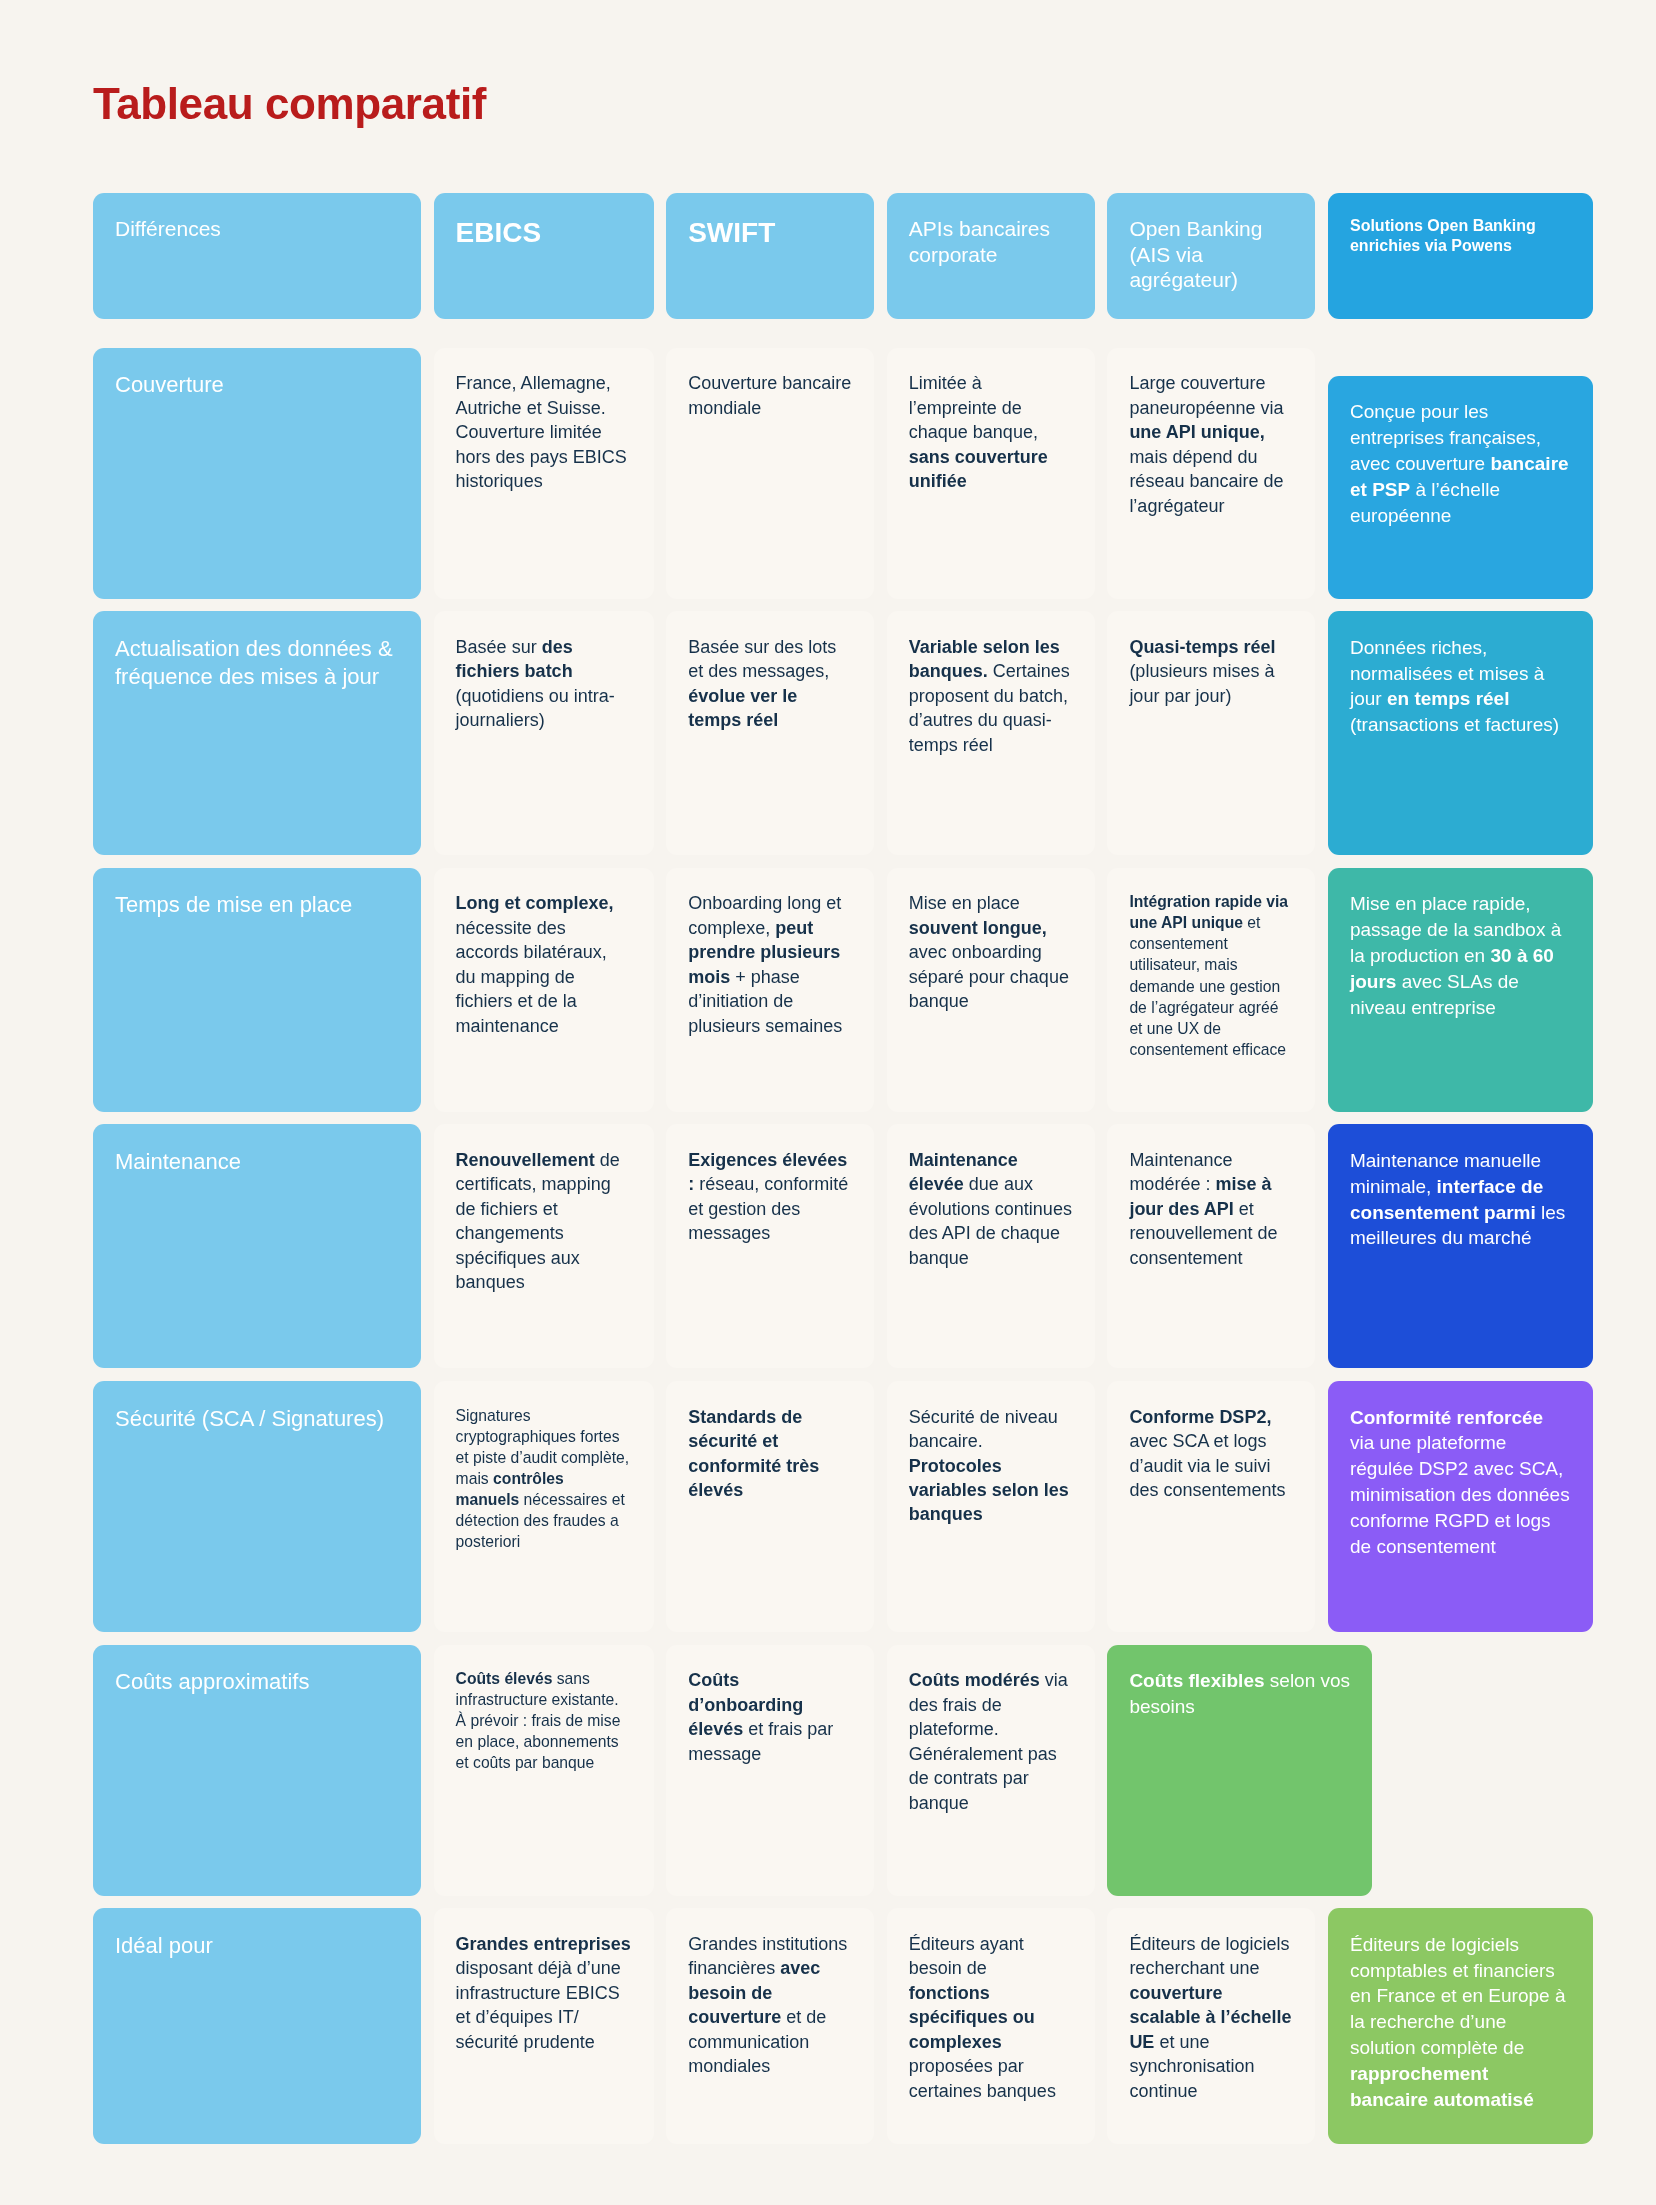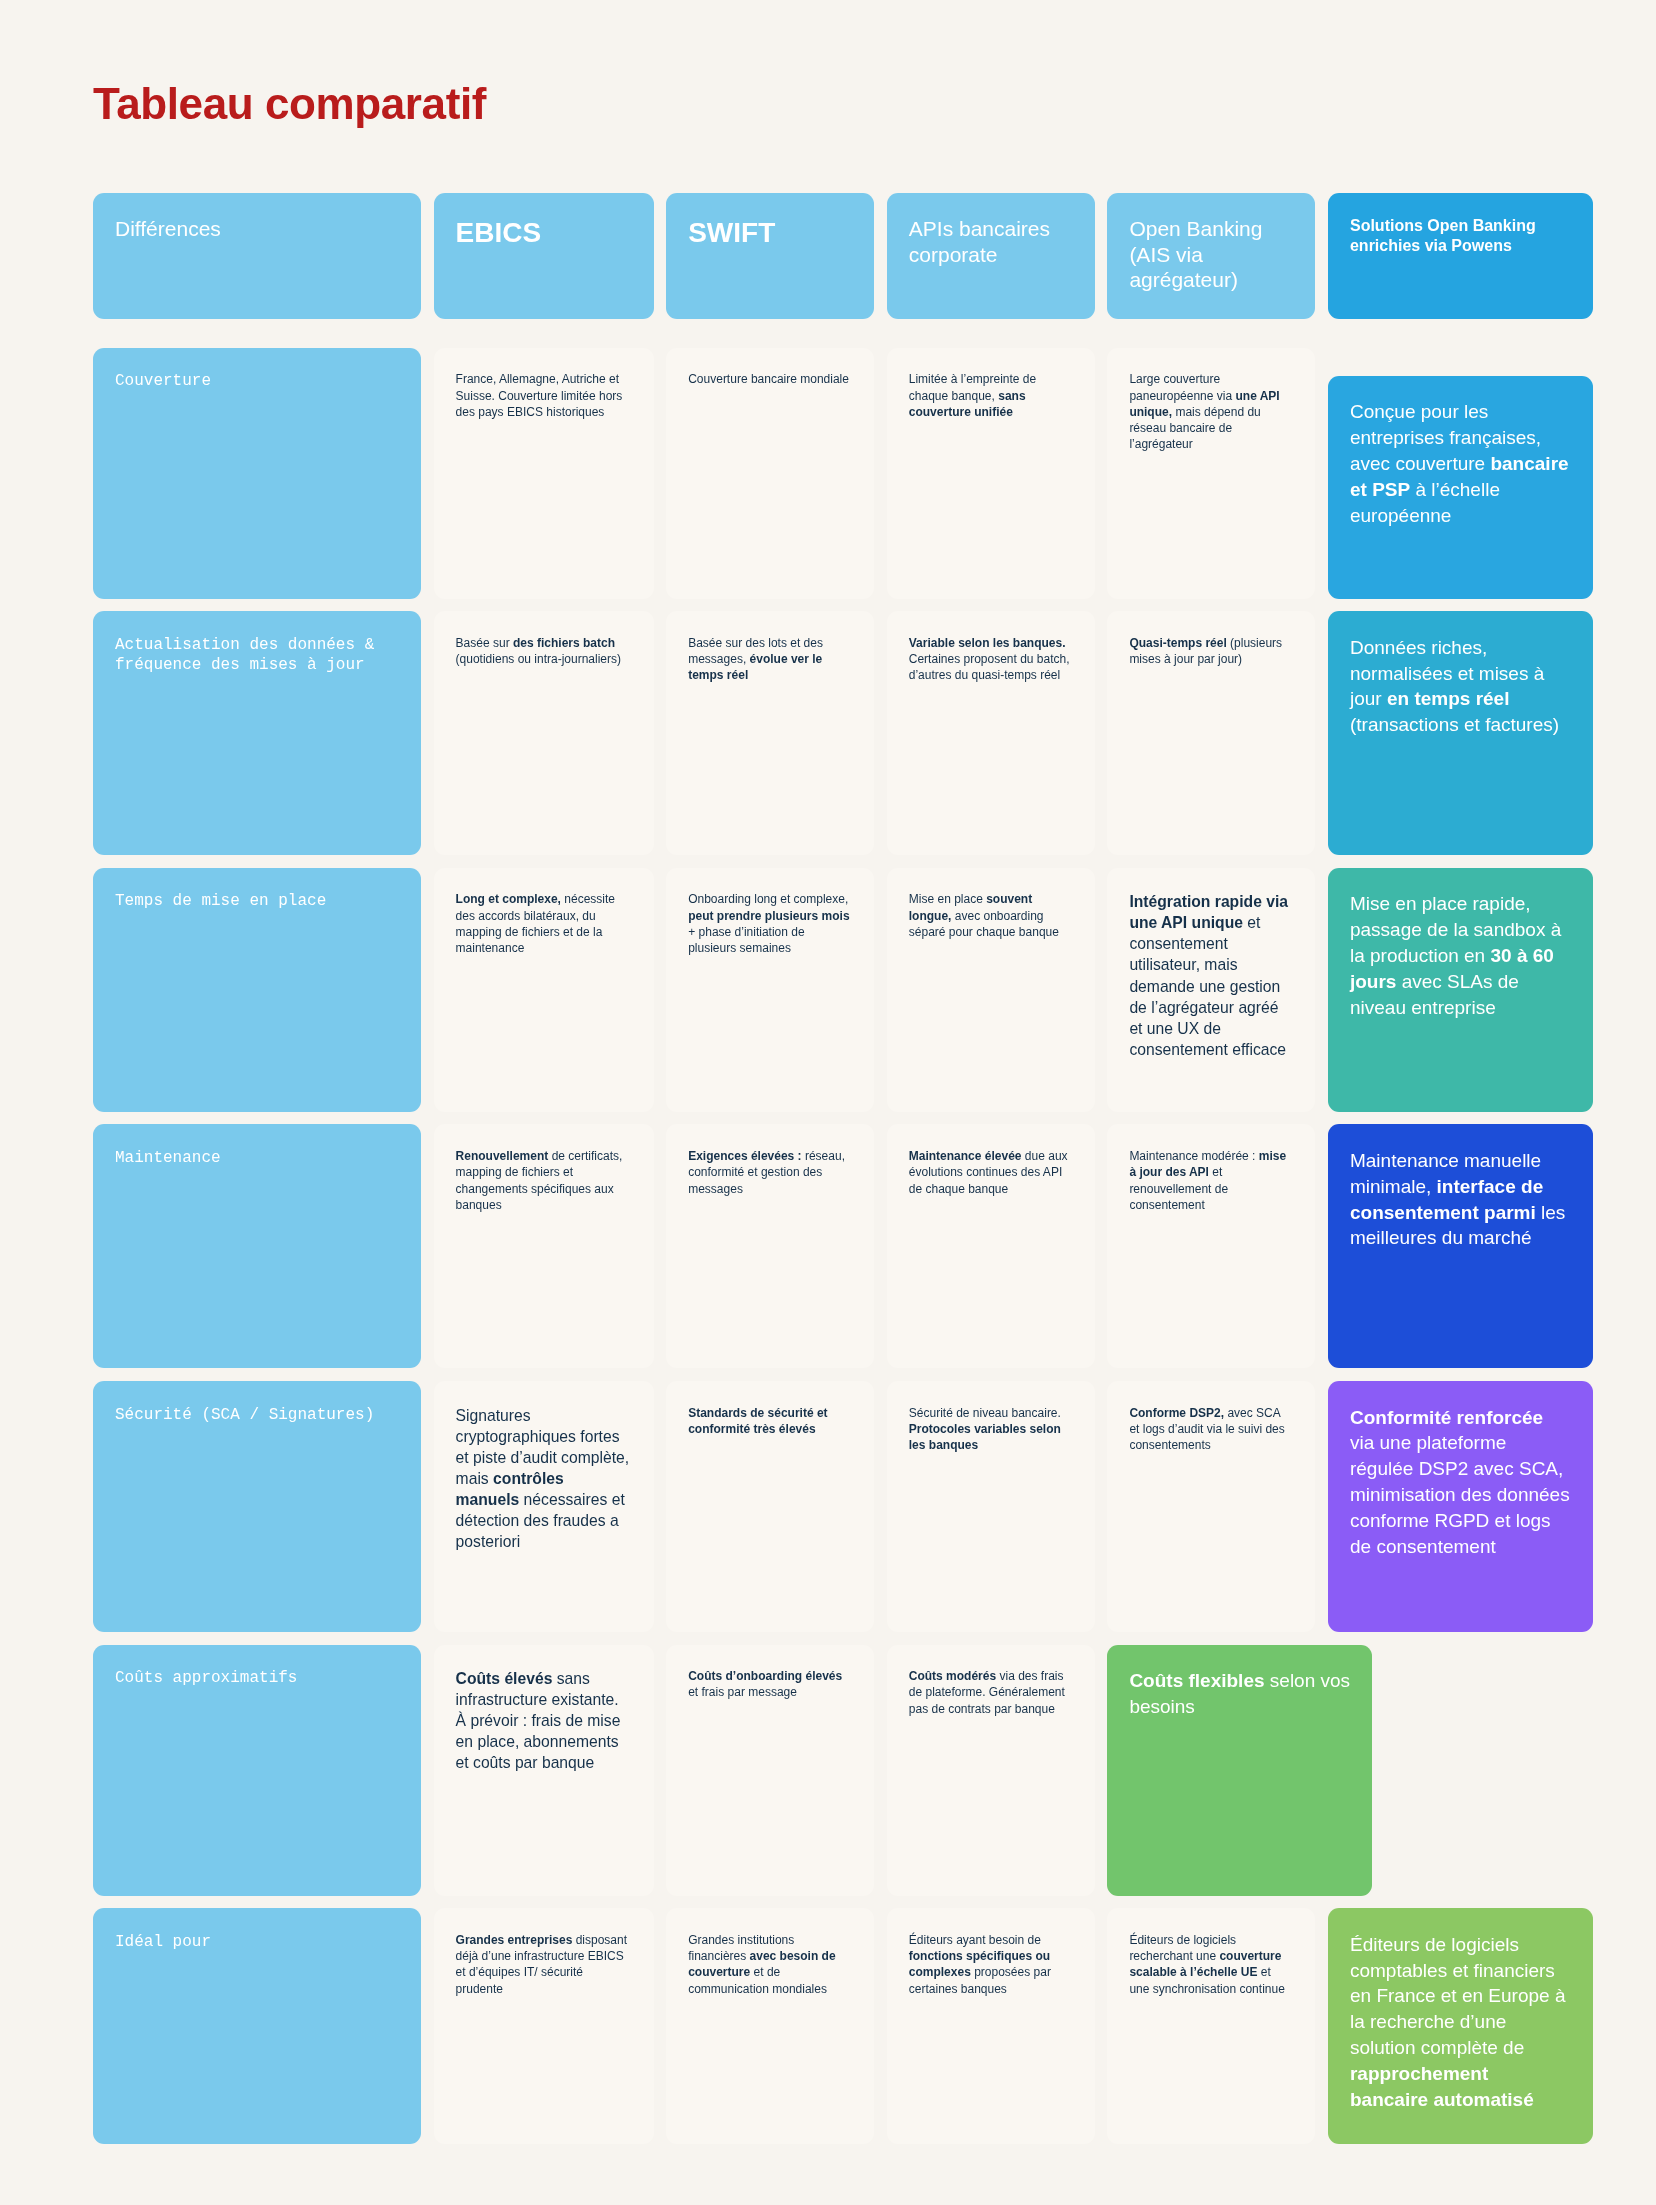--- a/index.html
+++ b/index.html
@@ -83,32 +83,31 @@
   }
 
   
   .label-cell {
     background: #7ac9ec;
     color: #ffffff;
     display: flex;
     align-items: flex-start;
   }
   .label-text {
-    font-size: 16px;
+    font-size: 22px;
     font-weight: 500;
     line-height: 1.28;
-    font-family: Liberation Mono, monospace;
   }
 
   .content-cell {
     background: #faf7f2;
     color: #16314a;
   }
   .content-text {
-    font-size: 12px;
+    font-size: 18px;
     line-height: 1.36;
     font-weight: 400;
   }
   .content-text b { font-weight: 700; }
 
   .content-text.small {
     font-size: 15.7px;
     line-height: 1.34;
   }
 

